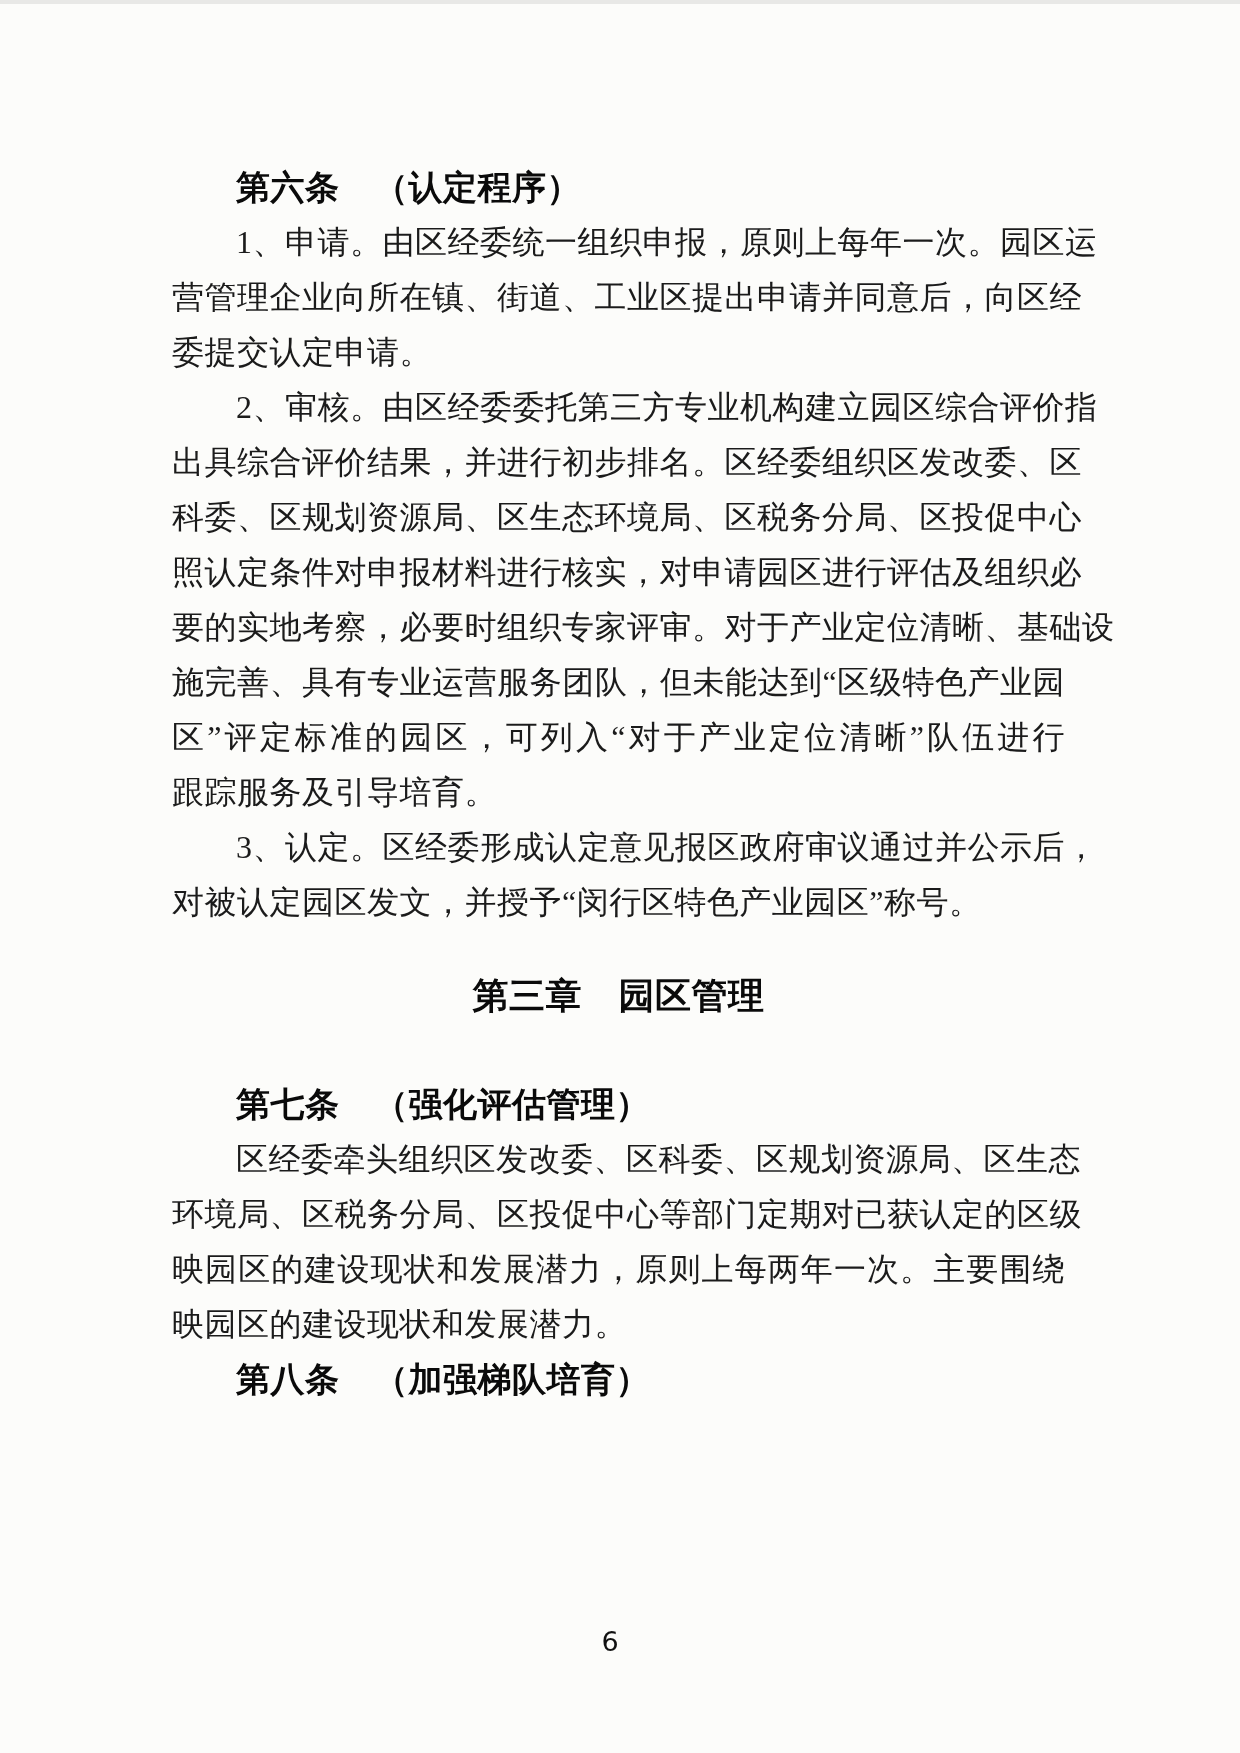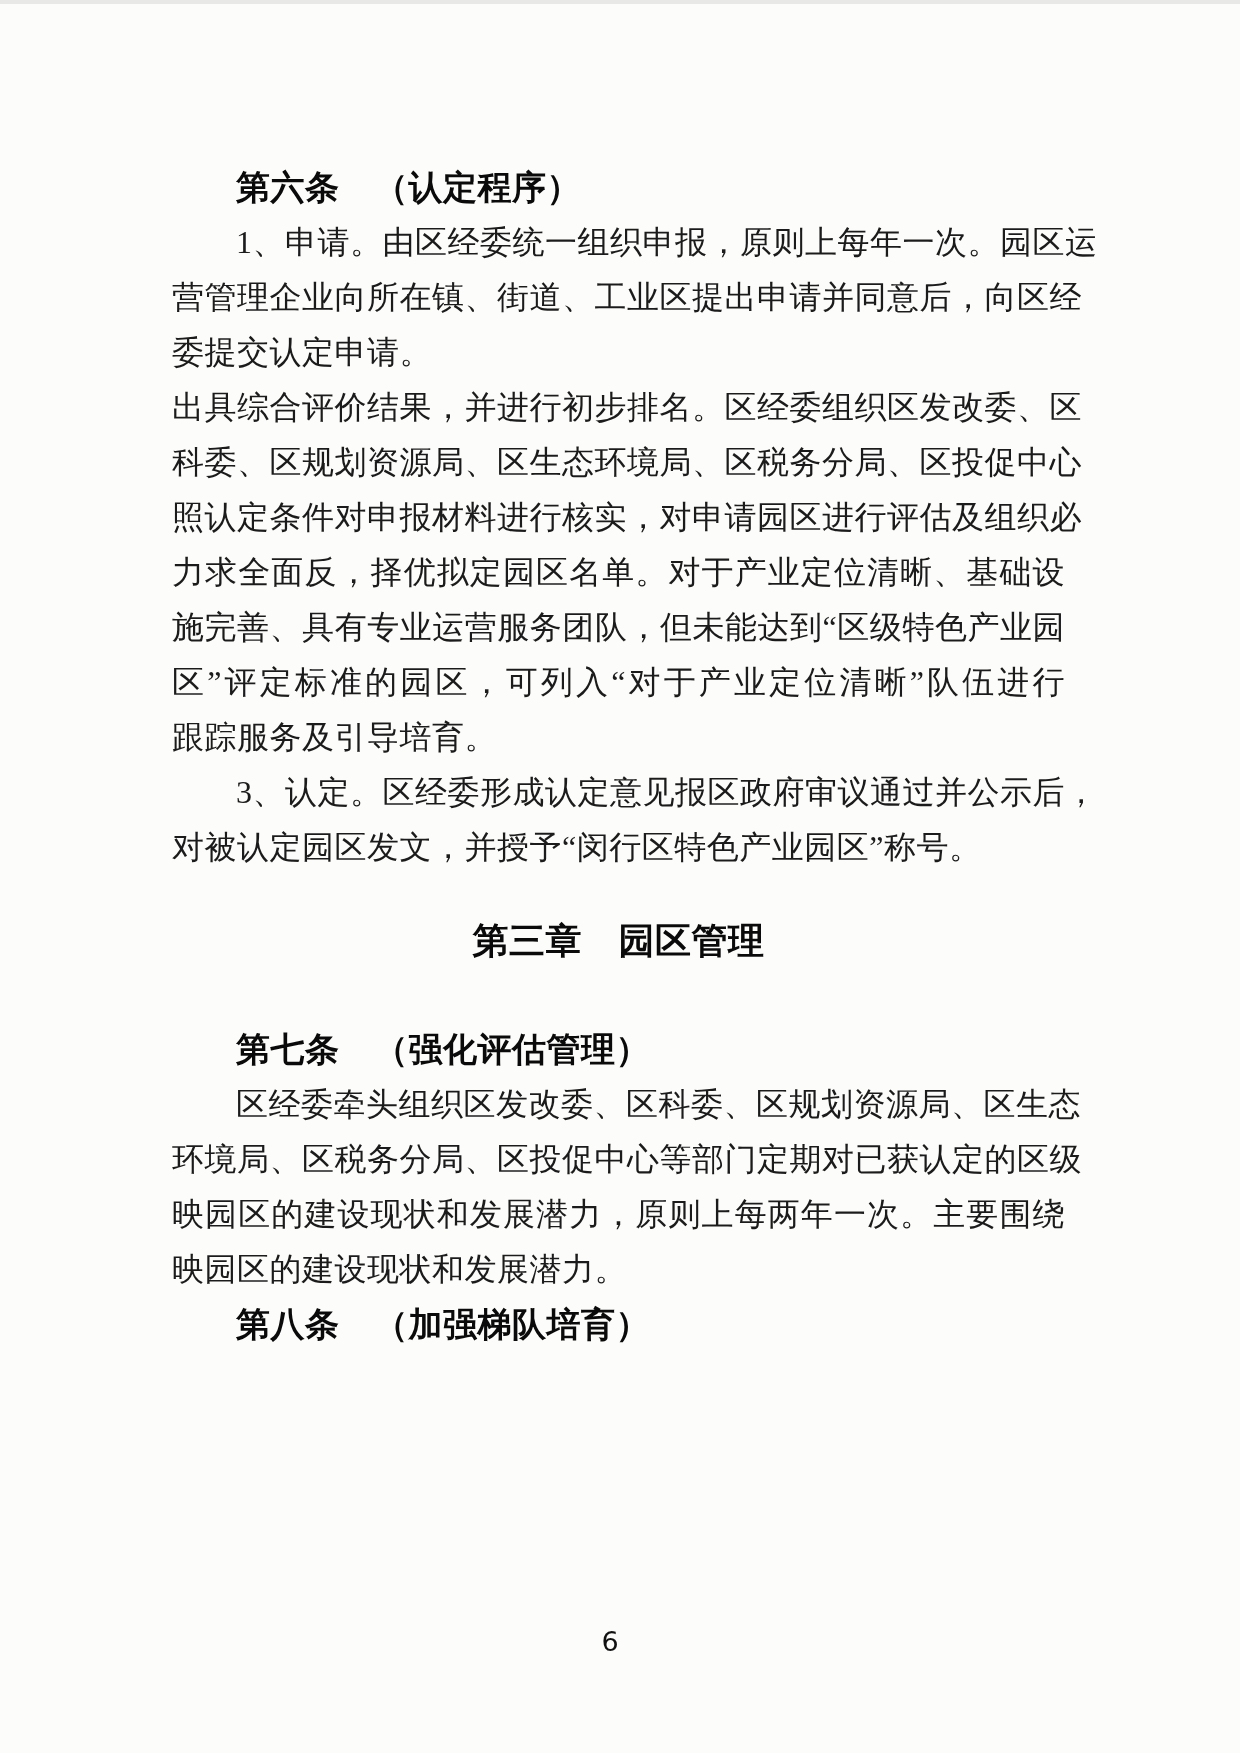--- a/index.html
+++ b/index.html
@@ -74,24 +74,25 @@
 
     <div class="h-article">第六条　（认定程序）</div>
 
     <div>
       <div class="ln indent">1、申请。由区经委统一组织申报，原则上每年一次。园区运</div>
       <div class="ln">营管理企业向所在镇、街道、工业区提出申请并同意后，向区经</div>
       <div class="ln ln-last">委提交认定申请。</div>
     </div>
 
     <div>
+      <div class="ln indent">2、审核。由区经委委托第三方专业机构建立园区综合评价指</div>
       <div class="ln">出具综合评价结果，并进行初步排名。区经委组织区发改委、区</div>
       <div class="ln">科委、区规划资源局、区生态环境局、区税务分局、区投促中心</div>
       <div class="ln">照认定条件对申报材料进行核实，对申请园区进行评估及组织必</div>
-      <div class="ln">力求全面反，择优拟定园区名单。对于产业定位清晰、基础设</div>
+      <div class="ln">要的实地考察，必要时组织专家评审。对于产业定位清晰、基础设</div>
       <div class="ln">施完善、具有专业运营服务团队，但未能达到“区级特色产业园</div>
       <div class="ln">区”评定标准的园区，可列入“对于产业定位清晰”队伍进行</div>
       <div class="ln ln-last">跟踪服务及引导培育。</div>
     </div>
 
     <div>
       <div class="ln indent">3、认定。区经委形成认定意见报区政府审议通过并公示后，</div>
       <div class="ln ln-last">对被认定园区发文，并授予“闵行区特色产业园区”称号。</div>
     </div>
 

